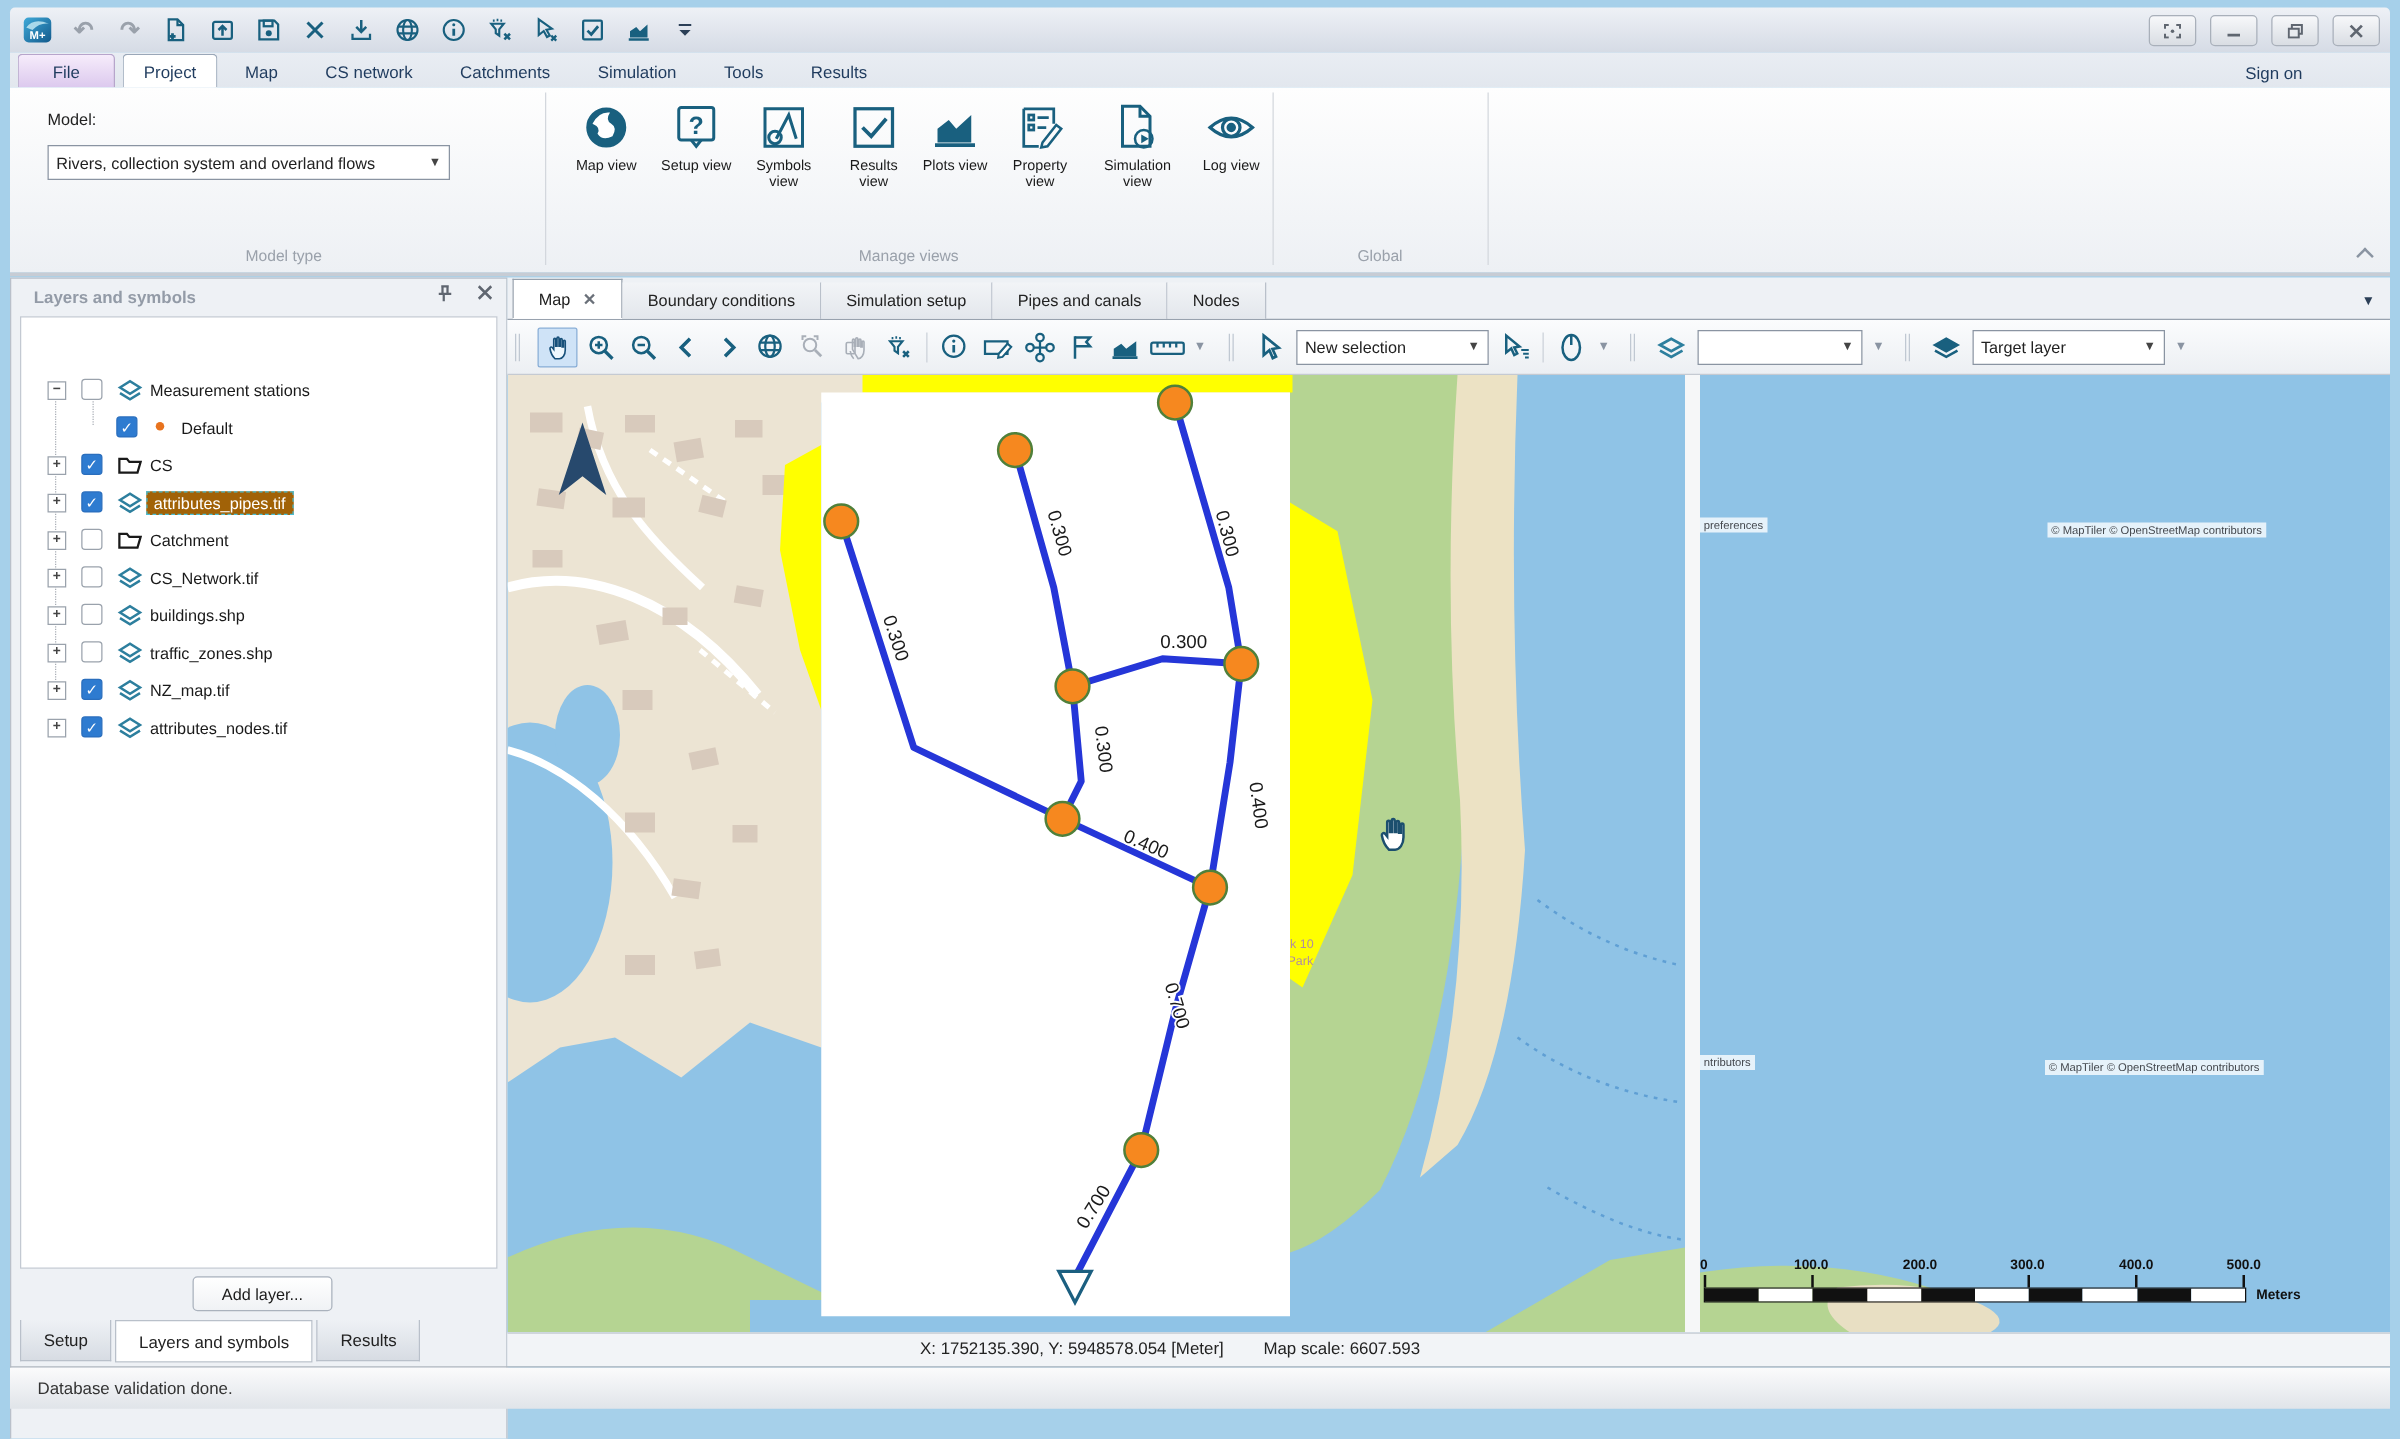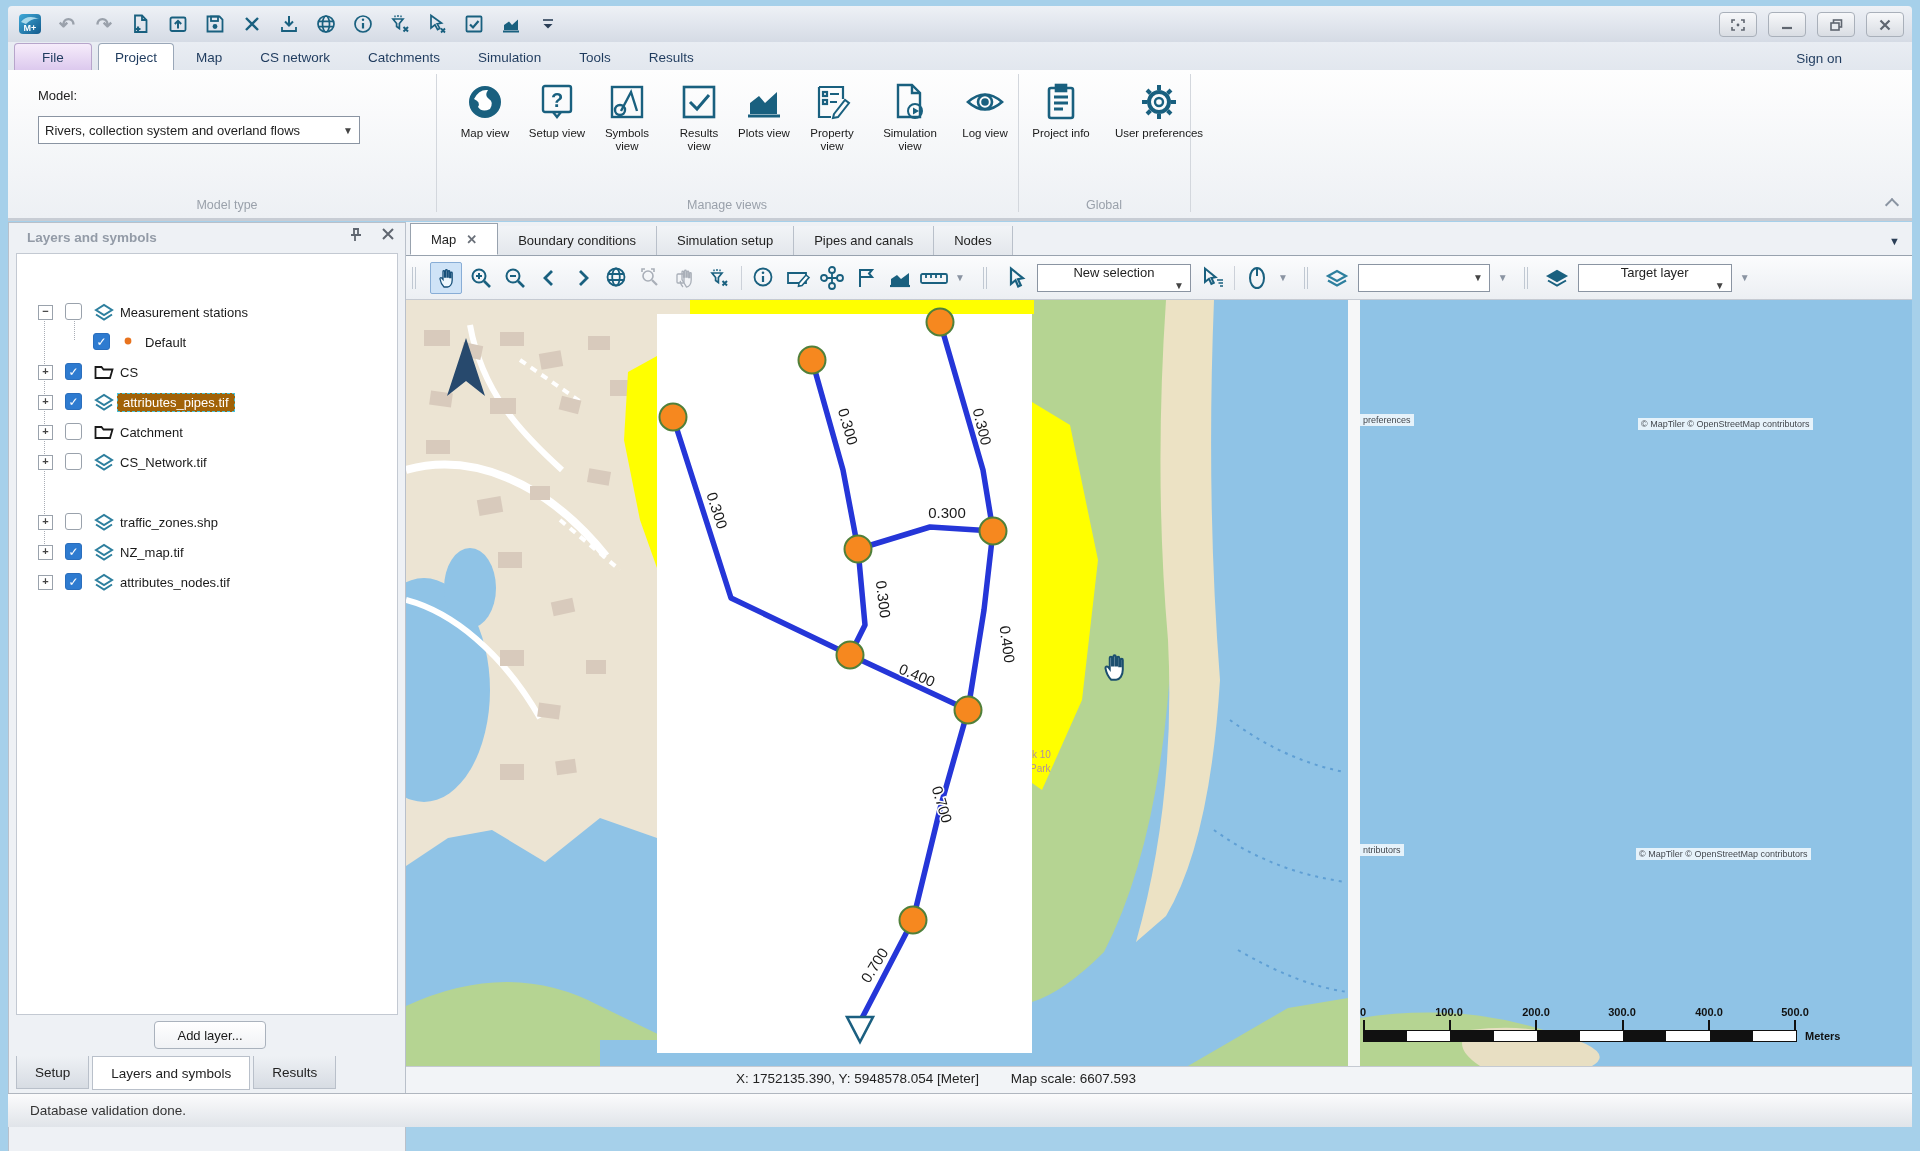--- a/index.html
+++ b/index.html
@@ -85,21 +85,21 @@
   .dtab.active{background:#fff;border:1px solid #98a2ae;border-bottom:1px solid #fff;height:30px;}
   .dtab .x{color:#6a7079;font-weight:bold;}
   .dtab-more{position:absolute;right:12px;bottom:8px;font-size:11px;color:#2b3f57;}
   .map-toolbar{position:absolute;left:0;top:34px;width:100%;height:44px;
     background:linear-gradient(#fbfcfd,#eceff3);border-bottom:1px solid #c5cad2;box-sizing:border-box;
     display:flex;align-items:center;}
   .mt-ic{width:30px;height:30px;display:flex;align-items:center;justify-content:center;margin:0 2px;}
   .mt-ic.activebox{background:#cfe3f7;border:1px solid #88add6;border-radius:2px;}
   .grip{width:6px;height:22px;border-left:4px double #c0c8d2;margin:0 6px;}
   .vsep{width:1px;height:24px;background:#ccd1d9;margin:0 5px;}
-  .mt-combo{width:140px;margin:0 4px;flex-direction:column;}
+  .mt-combo{width:140px;margin:0 4px;}
   .mt-combo2{width:118px;margin:0 4px;}
   .drop-sm{font-size:10px;color:#8a94a2;margin:0 4px;}
 
   .map-canvas{position:absolute;left:0;top:78px;width:1506px;height:766px;overflow:hidden;background:#8fc3e6;}
   .splitter{position:absolute;left:942px;top:0;width:12px;height:766px;background:#f6f7f8;}
   .right-map{position:absolute;left:954px;top:0;width:552px;height:766px;background:#8fc3e6;overflow:hidden;}
   .attr-chip{position:absolute;background:rgba(255,255,255,.78);color:#44484e;font-size:9px;
     padding:1px 3px;white-space:nowrap;}
   .scalebar{position:absolute;left:3px;top:706px;width:470px;height:46px;}
   .sb-label{position:absolute;top:0;font-size:11px;font-weight:bold;color:#111;transform:translateX(-50%);}
@@ -354,44 +354,20 @@
           <svg width="42" height="38" fill="none" stroke="#19607f" stroke-width="2.6">
             <path d="M4 19 Q21 4 38 19 Q21 34 4 19 Z"></path>
               <circle cx="21" cy="19" r="7"></circle>
               <circle cx="21" cy="19" r="2.5" fill="#19607f"></circle>
             </svg>
           </span>
         <span class="rlab">Log view</span>
       </div>
     </div>
 
-    <div class="rbuttons" style="left:1018px">
-      <div class="rbtn" style="width:62px">
-        <span class="ric">
-          <svg width="34" height="40" fill="none" stroke="#19607f" stroke-width="2.6">
-            <rect x="5" y="6" width="24" height="30" rx="2"></rect>
-              <rect x="12" y="3" width="10" height="6" fill="#19607f"></rect>
-            <path d="M10 15 h14 M10 21 h14 M10 27 h9" stroke-width="2.8"></path>
-            </svg>
-          </span>
-        <span class="rlab">Project info</span>
-      </div>
-      <div class="rbtn" style="width:118px">
-        <span class="ric">
-          <svg width="40" height="40" fill="none" stroke="#19607f">
-            <circle cx="20" cy="20" r="10" stroke-width="4"></circle>
-              <circle cx="20" cy="20" r="4" stroke-width="2.4"></circle>
-            <g stroke-width="4">
-              <path d="M20 3 v5 M20 32 v5 M3 20 h5 M32 20 h5 M8 8 l3.5 3.5 M28.5 28.5 L32 32 M32 8 l-3.5 3.5 M11.5 28.5 L8 32"></path>
-              </g>
-            </svg>
-          </span>
-        <span class="rlab">User preferences</span>
-      </div>
-    </div>
     <div class="collapse-ribbon">
         <span></span>
       </div>
   </div>
 
   <div class="left-panel">
     <div class="panel-header">
       <span class="panel-title">Layers and symbols</span>
       <span class="panel-hicons">
         <span>
@@ -472,20 +448,31 @@
         <span class="cb off" style="left:48px;top:5px"></span>
         <span class="tico" style="left:76px;top:4px">
           <svg width="22" height="20" fill="none" stroke="#2d7f9e" stroke-width="2">
               <path d="M3 8 L11 3 L19 8 L11 13 Z"></path>
               <path d="M3 12.5 L11 17.5 L19 12.5"></path>
             </svg>
           </span>
         <span class="tlabel" style="left:103px">CS_Network.tif</span>
       </div>
 
+      <div class="tree-row" style="top:224px">
+        <span class="expand plus" style="left:21px;top:7px"></span>
+        <span class="cb off" style="left:48px;top:5px"></span>
+        <span class="tico" style="left:76px;top:4px">
+          <svg width="22" height="20" fill="none" stroke="#2d7f9e" stroke-width="2">
+              <path d="M3 8 L11 3 L19 8 L11 13 Z"></path>
+              <path d="M3 12.5 L11 17.5 L19 12.5"></path>
+            </svg>
+          </span>
+        <span class="tlabel" style="left:103px">buildings.shp</span>
+      </div>
 
       <div class="tree-row" style="top:254px">
         <span class="expand plus" style="left:21px;top:7px"></span>
         <span class="cb off" style="left:48px;top:5px"></span>
         <span class="tico" style="left:76px;top:4px">
           <svg width="22" height="20" fill="none" stroke="#2d7f9e" stroke-width="2">
               <path d="M3 8 L11 3 L19 8 L11 13 Z"></path>
               <path d="M3 12.5 L11 17.5 L19 12.5"></path>
             </svg>
           </span>

